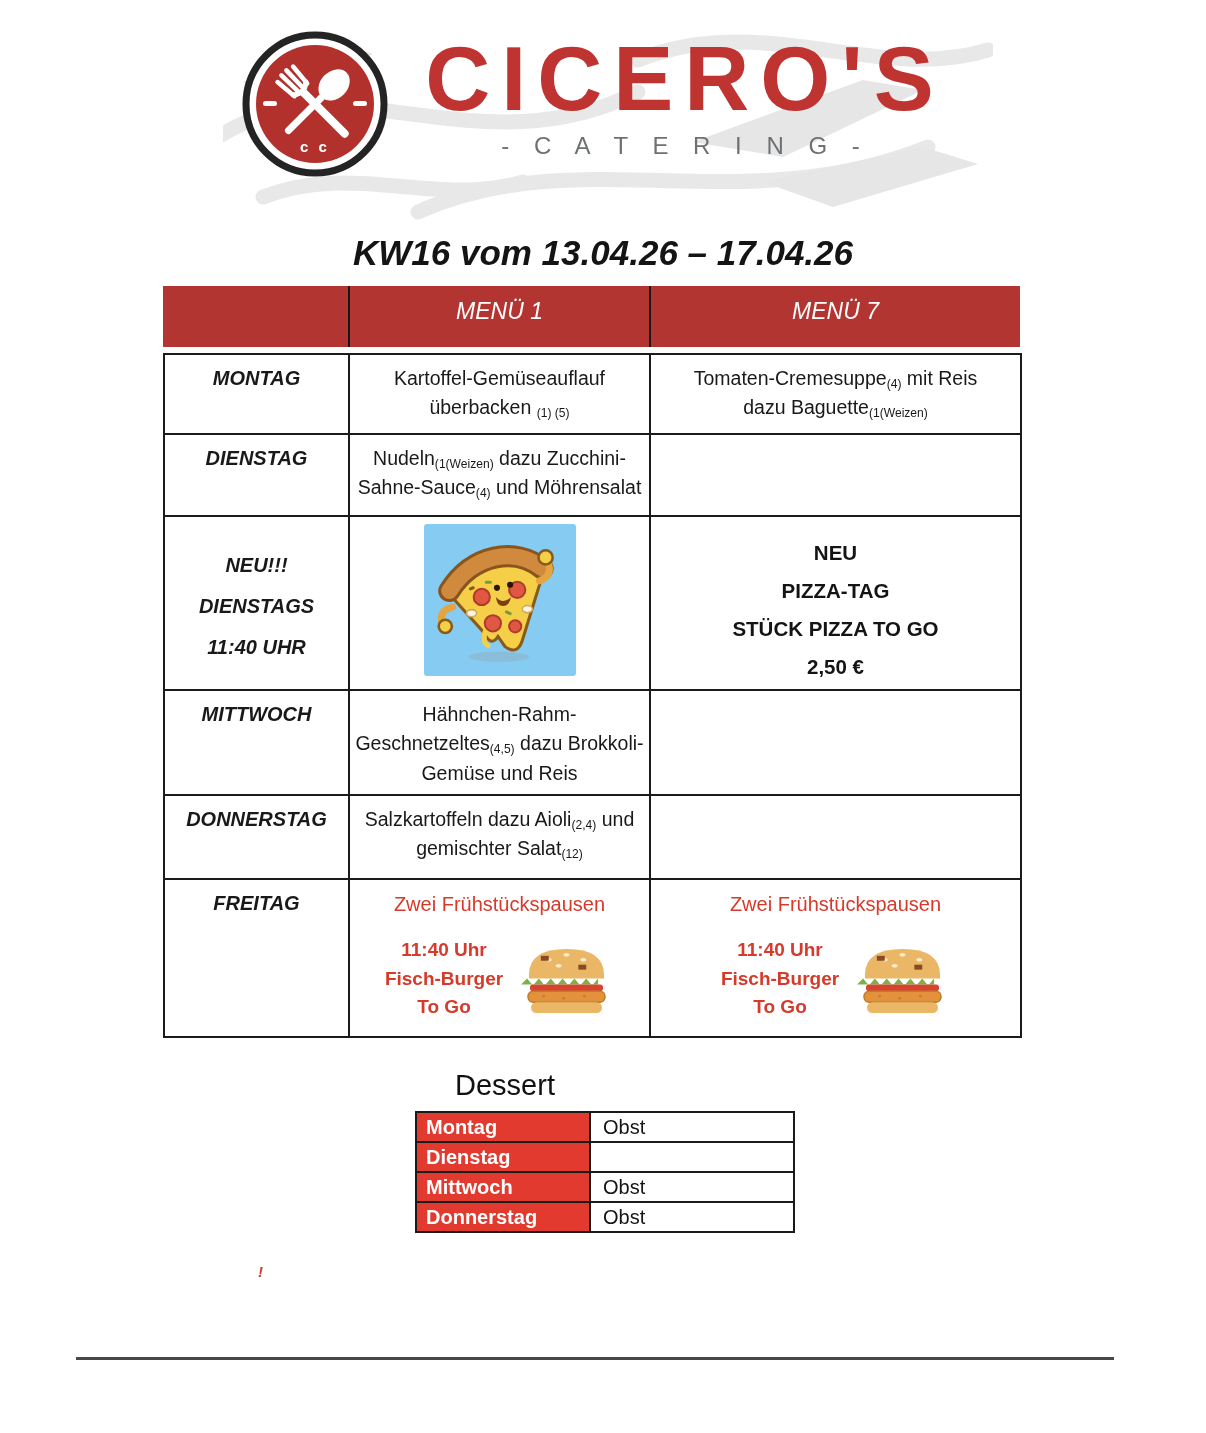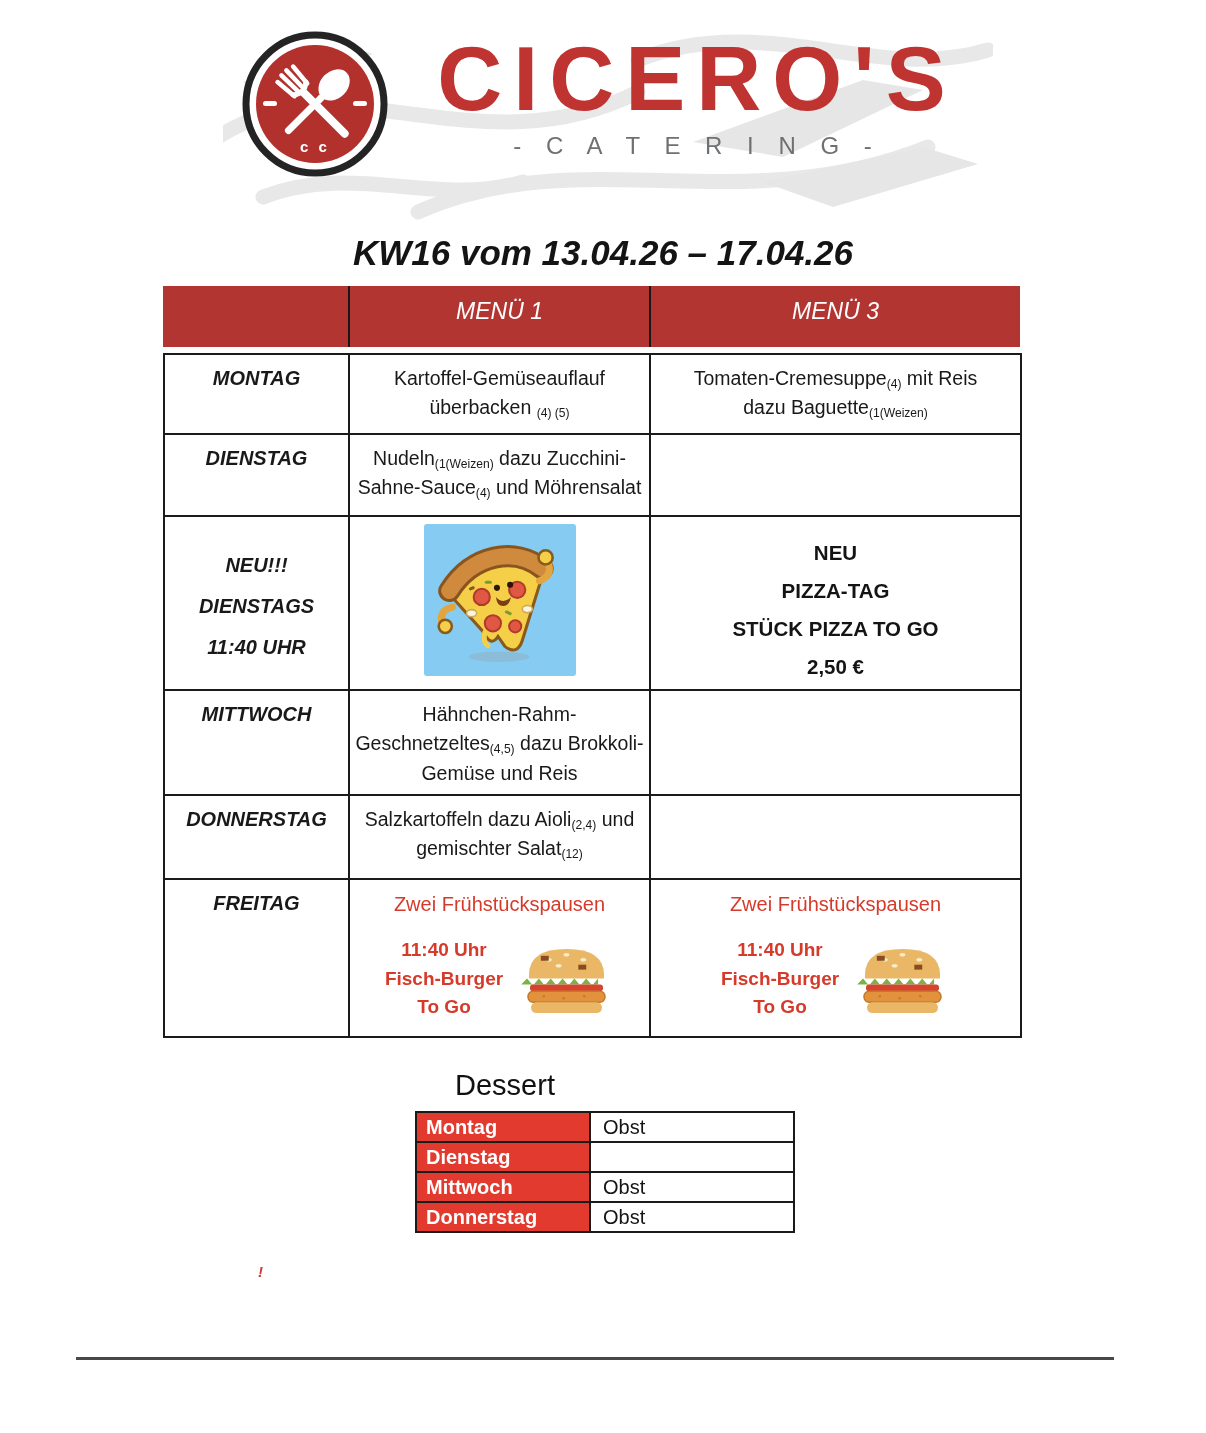--- a/index.html
+++ b/index.html
@@ -7,21 +7,21 @@
   body { font-family:"Liberation Sans", sans-serif; }
   .page {
     position:relative; width:1206px; height:1433px; margin:0 auto;
     background:#ffffff; overflow:hidden;
   }
 
   
   .brand-lockup { position:absolute; left:233px; top:22px; width:745px; height:215px; }
   .watermark { position:absolute; left:-10px; top:0; z-index:0; }
   .logo-circle { position:absolute; left:8px; top:8px; z-index:1; }
-  .brand-text { position:absolute; left:188px; top:12px; width:552px; text-align:center; z-index:1; }
+  .brand-text { position:absolute; left:176px; top:12px; width:552px; text-align:center; z-index:1; }
   .brand-name {
     font-size:90px; font-weight:700; letter-spacing:11px; line-height:1.02;
     color:var(--brand_red); white-space:nowrap;
   }
   .brand-sub {
     margin-top:6px; font-size:24px; letter-spacing:9px; color:#6e7173; white-space:nowrap;
   }
   .menuplan-badge {
     position:absolute; left:364px; top:162px; transform:translateX(-50%); z-index:1;
     background:var(--badge_red); color:#fff; font-weight:700; font-size:23px;
@@ -140,36 +140,36 @@
     </div>
 
   </div>
 
   <div class="week-title">KW16  vom 13.04.26 – 17.04.26</div>
 
   <div class="menu-table">
     <div class="menu-head">
       <div class="hcell"></div>
       <div class="hcell">MENÜ 1</div>
-      <div class="hcell">MENÜ 3</div>
+      <div class="hcell">MENÜ 7</div>
     </div>
     <div class="menu-gap"></div>
 
     <table class="menu-body">
       <colgroup>
           <col style="width:185px">
           <col style="width:301px">
           <col style="width:371px">
         </colgroup>
 
       <tbody>
           <tr class="r-montag">
         <td class="day-cell">MONTAG</td>
         <td>
-          <div class="food rich w290"><span>Kartoffel-Gemüseauflauf überbacken </span><sub>(4) (5)</sub></div>
+          <div class="food rich w290"><span>Kartoffel-Gemüseauflauf überbacken </span><sub>(1) (5)</sub></div>
         </td>
         <td>
           <div class="food rich w312"><span>Tomaten-Cremesuppe</span><sub>(4)</sub><span> mit Reis dazu Baguette</span><sub>(1(Weizen)</sub></div>
         </td>
       </tr>
 
       <tr class="r-dienstag">
         <td class="day-cell">DIENSTAG</td>
         <td>
           <div class="food rich w290"><span>Nudeln</span><sub>(1(Weizen)</sub><span> dazu Zucchini-Sahne-Sauce</span><sub>(4)</sub><span> und Möhrensalat</span></div>

